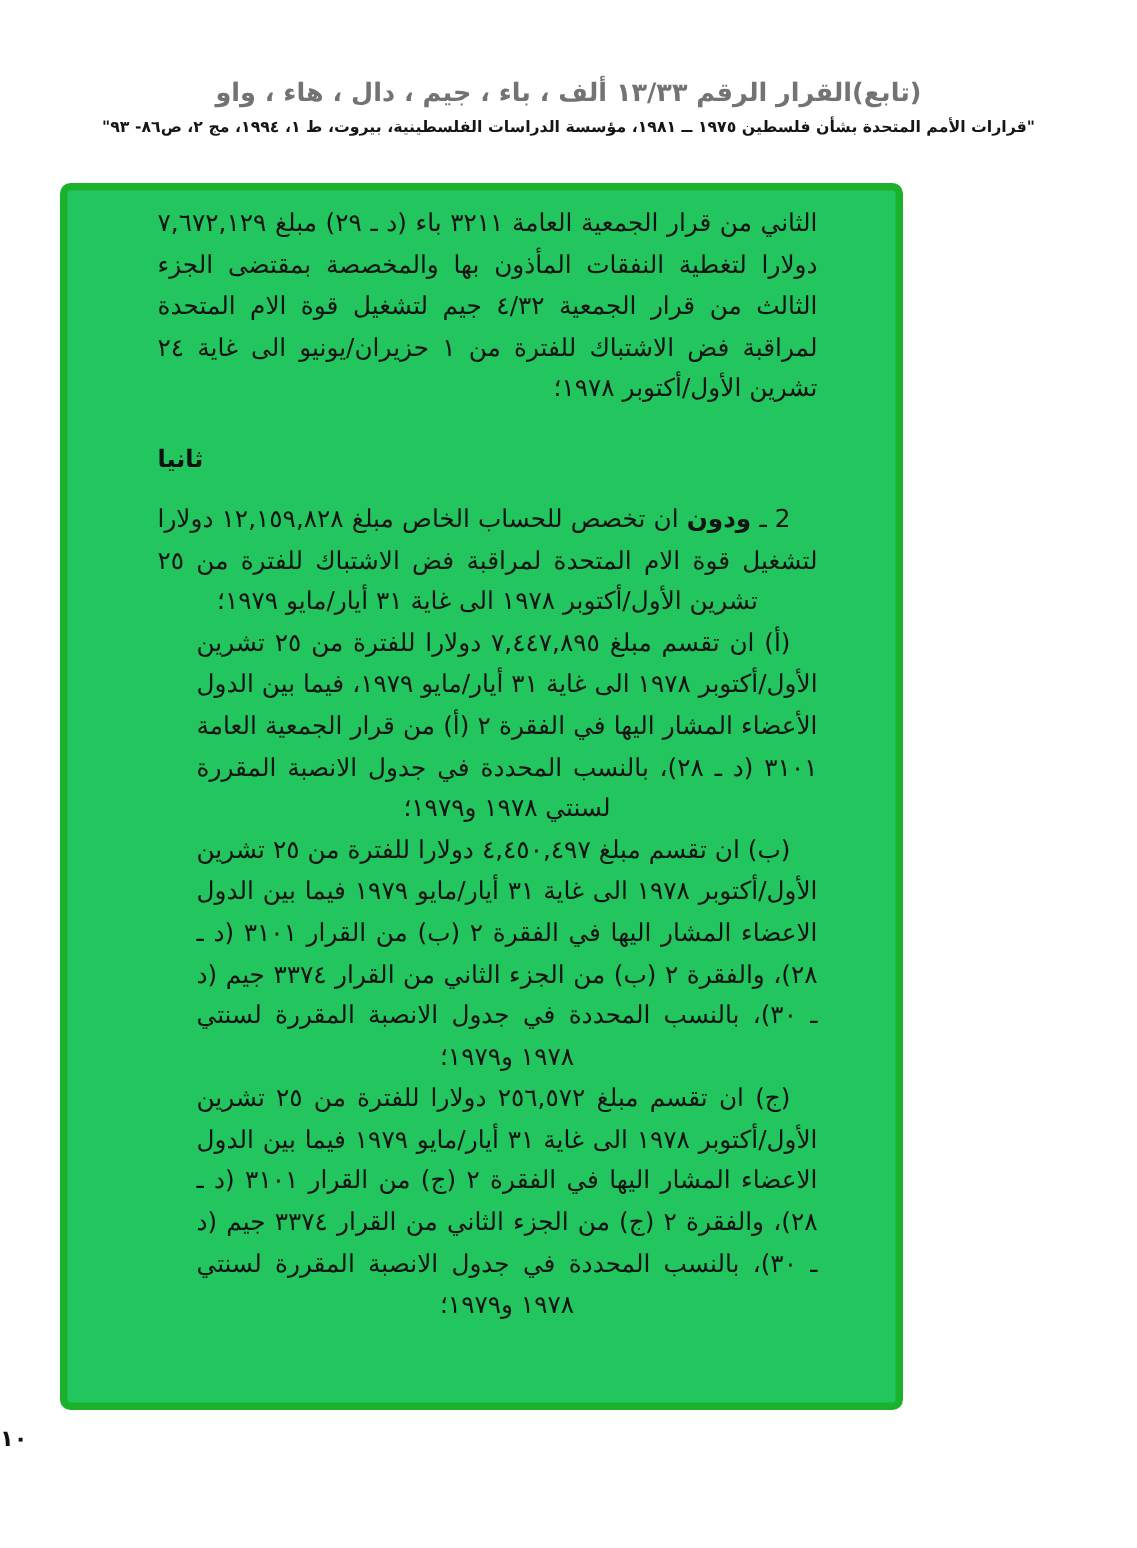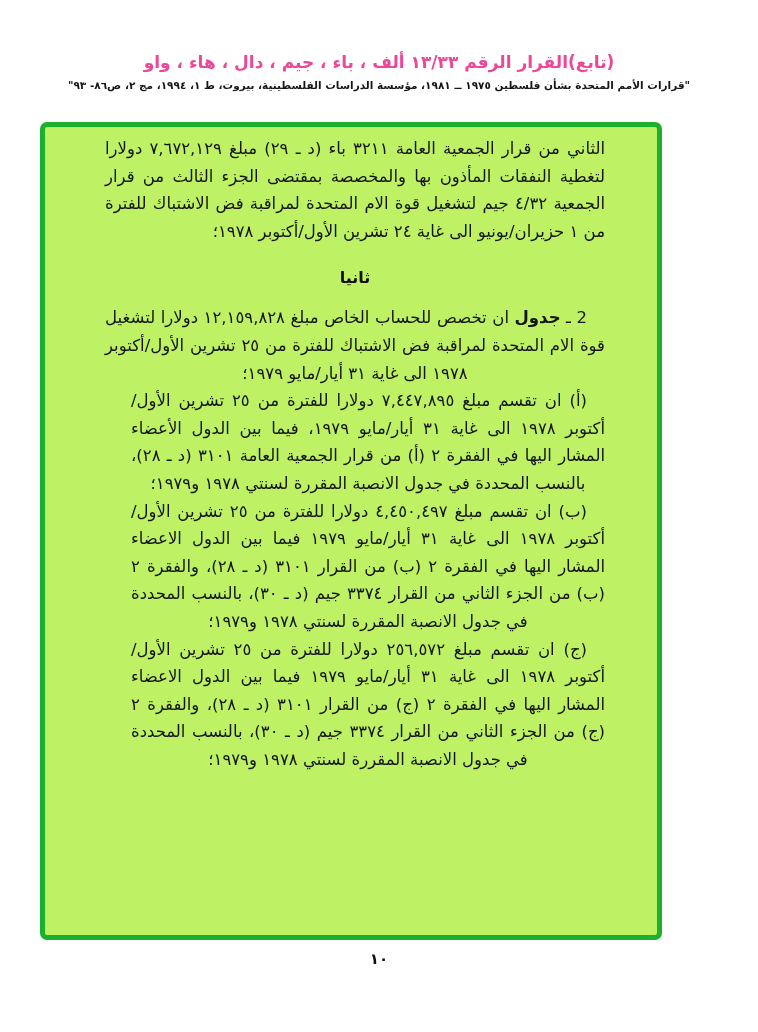--- a/index.html
+++ b/index.html
@@ -21,38 +21,38 @@
     top: 52px;
     left: 0;
     width: 758px;
     direction: rtl;
     text-align: center;
   }
   .header .title {
     font-size: 17px;
     font-weight: bold;
     letter-spacing: 0;
-    color: #ec4899;
+    color: #737373;
   }
   .header .citation {
     margin-top: 7px;
     font-size: 10.5px;
     font-weight: bold;
     color: #161616;
   }
   .green-box {
     position: absolute;
     left: 40px;
     top: 122px;
-    width: 622px;
+    width: 562px;
     height: 818px;
     box-sizing: border-box;
     border: 5px solid #1cb12c;
     border-radius: 7px;
-    background: #bef264;
+    background: #22c55e;
   }
   .doc-body {
     position: absolute;
     top: 8px;
     right: 52px;
     left: 60px;
     direction: rtl;
   }
   .doc-body p {
     margin: 0;
@@ -68,51 +68,51 @@
   .doc-body p.subparagraph {
     padding-left: 26px;
   }
   .doc-body p.continuation {
     text-align-last: right;
   }
   .doc-body h2.heading {
     margin: 19px 0 13px 0;
     font-size: 16px;
     font-weight: bold;
-    text-align: center;
+    text-align: left;
     line-height: 27px;
     color: #101010;
   }
   .page-number {
     position: absolute;
     top: 950px;
     left: 0;
     width: 758px;
-    text-align: center;
+    text-align: left;
     direction: rtl;
     font-size: 15px;
     font-weight: bold;
     color: #101010;
   }
 </style>
 </head>
 <body>
 
 <div class="page">
 
   <div class="header">
     <div class="title">(تابع)القرار الرقم ١٣/٣٣ ألف ، باء ، جيم ، دال ، هاء ، واو</div>
     <div class="citation">"قرارات الأمم المتحدة بشأن فلسطين ١٩٧٥ ــ ١٩٨١، مؤسسة الدراسات الفلسطينية، بيروت، ط ١، ١٩٩٤، مج ٢، ص٨٦- ٩٣"</div>
   </div>
 
   <div class="green-box" id="green-box" style="border-color: rgb(28, 177, 44);">
     <div class="doc-body" id="doc-body">
         <p class="continuation"><span>الثاني من قرار الجمعية العامة ٣٢١١ باء (د ـ ٢٩) مبلغ ٧,٦٧٢,١٢٩ دولارا لتغطية النفقات المأذون بها والمخصصة بمقتضى الجزء الثالث من قرار الجمعية ٤/٣٢ جيم لتشغيل قوة الام المتحدة لمراقبة فض الاشتباك للفترة من ١ حزيران/يونيو الى غاية ٢٤ تشرين الأول/أكتوبر ١٩٧٨؛</span></p>
         <h2 class="heading"><b>ثانيا</b></h2>
-        <p class="paragraph indent"><span>2 ـ </span><b>جدول</b><span> ان تخصص للحساب الخاص مبلغ ١٢,١٥٩,٨٢٨ دولارا لتشغيل قوة الام المتحدة لمراقبة فض الاشتباك للفترة من ٢٥ تشرين الأول/أكتوبر ١٩٧٨ الى غاية ٣١ أيار/مايو ١٩٧٩؛</span></p>
+        <p class="paragraph indent"><span>2 ـ </span><b>ودون</b><span> ان تخصص للحساب الخاص مبلغ ١٢,١٥٩,٨٢٨ دولارا لتشغيل قوة الام المتحدة لمراقبة فض الاشتباك للفترة من ٢٥ تشرين الأول/أكتوبر ١٩٧٨ الى غاية ٣١ أيار/مايو ١٩٧٩؛</span></p>
         <p class="subparagraph indent"><span>(أ) ان تقسم مبلغ ٧,٤٤٧,٨٩٥ دولارا للفترة من ٢٥ تشرين الأول/أكتوبر ١٩٧٨ الى غاية ٣١ أيار/مايو ١٩٧٩، فيما بين الدول الأعضاء المشار اليها في الفقرة ٢ (أ) من قرار الجمعية العامة ٣١٠١ (د ـ ٢٨)، بالنسب المحددة في جدول الانصبة المقررة لسنتي ١٩٧٨ و١٩٧٩؛</span></p>
         <p class="subparagraph indent"><span>(ب) ان تقسم مبلغ ٤,٤٥٠,٤٩٧ دولارا للفترة من ٢٥ تشرين الأول/أكتوبر ١٩٧٨ الى غاية ٣١ أيار/مايو ١٩٧٩ فيما بين الدول الاعضاء المشار اليها في الفقرة ٢ (ب) من القرار ٣١٠١ (د ـ ٢٨)، والفقرة ٢ (ب) من الجزء الثاني من القرار ٣٣٧٤ جيم (د ـ ٣٠)، بالنسب المحددة في جدول الانصبة المقررة لسنتي ١٩٧٨ و١٩٧٩؛</span></p>
         <p class="subparagraph indent"><span>(ج) ان تقسم مبلغ ٢٥٦,٥٧٢ دولارا للفترة من ٢٥ تشرين الأول/أكتوبر ١٩٧٨ الى غاية ٣١ أيار/مايو ١٩٧٩ فيما بين الدول الاعضاء المشار اليها في الفقرة ٢ (ج) من القرار ٣١٠١ (د ـ ٢٨)، والفقرة ٢ (ج) من الجزء الثاني من القرار ٣٣٧٤ جيم (د ـ ٣٠)، بالنسب المحددة في جدول الانصبة المقررة لسنتي ١٩٧٨ و١٩٧٩؛</span></p>
       </div>
   </div>
 
   <div class="page-number">١٠</div>
 
 </div>
 

